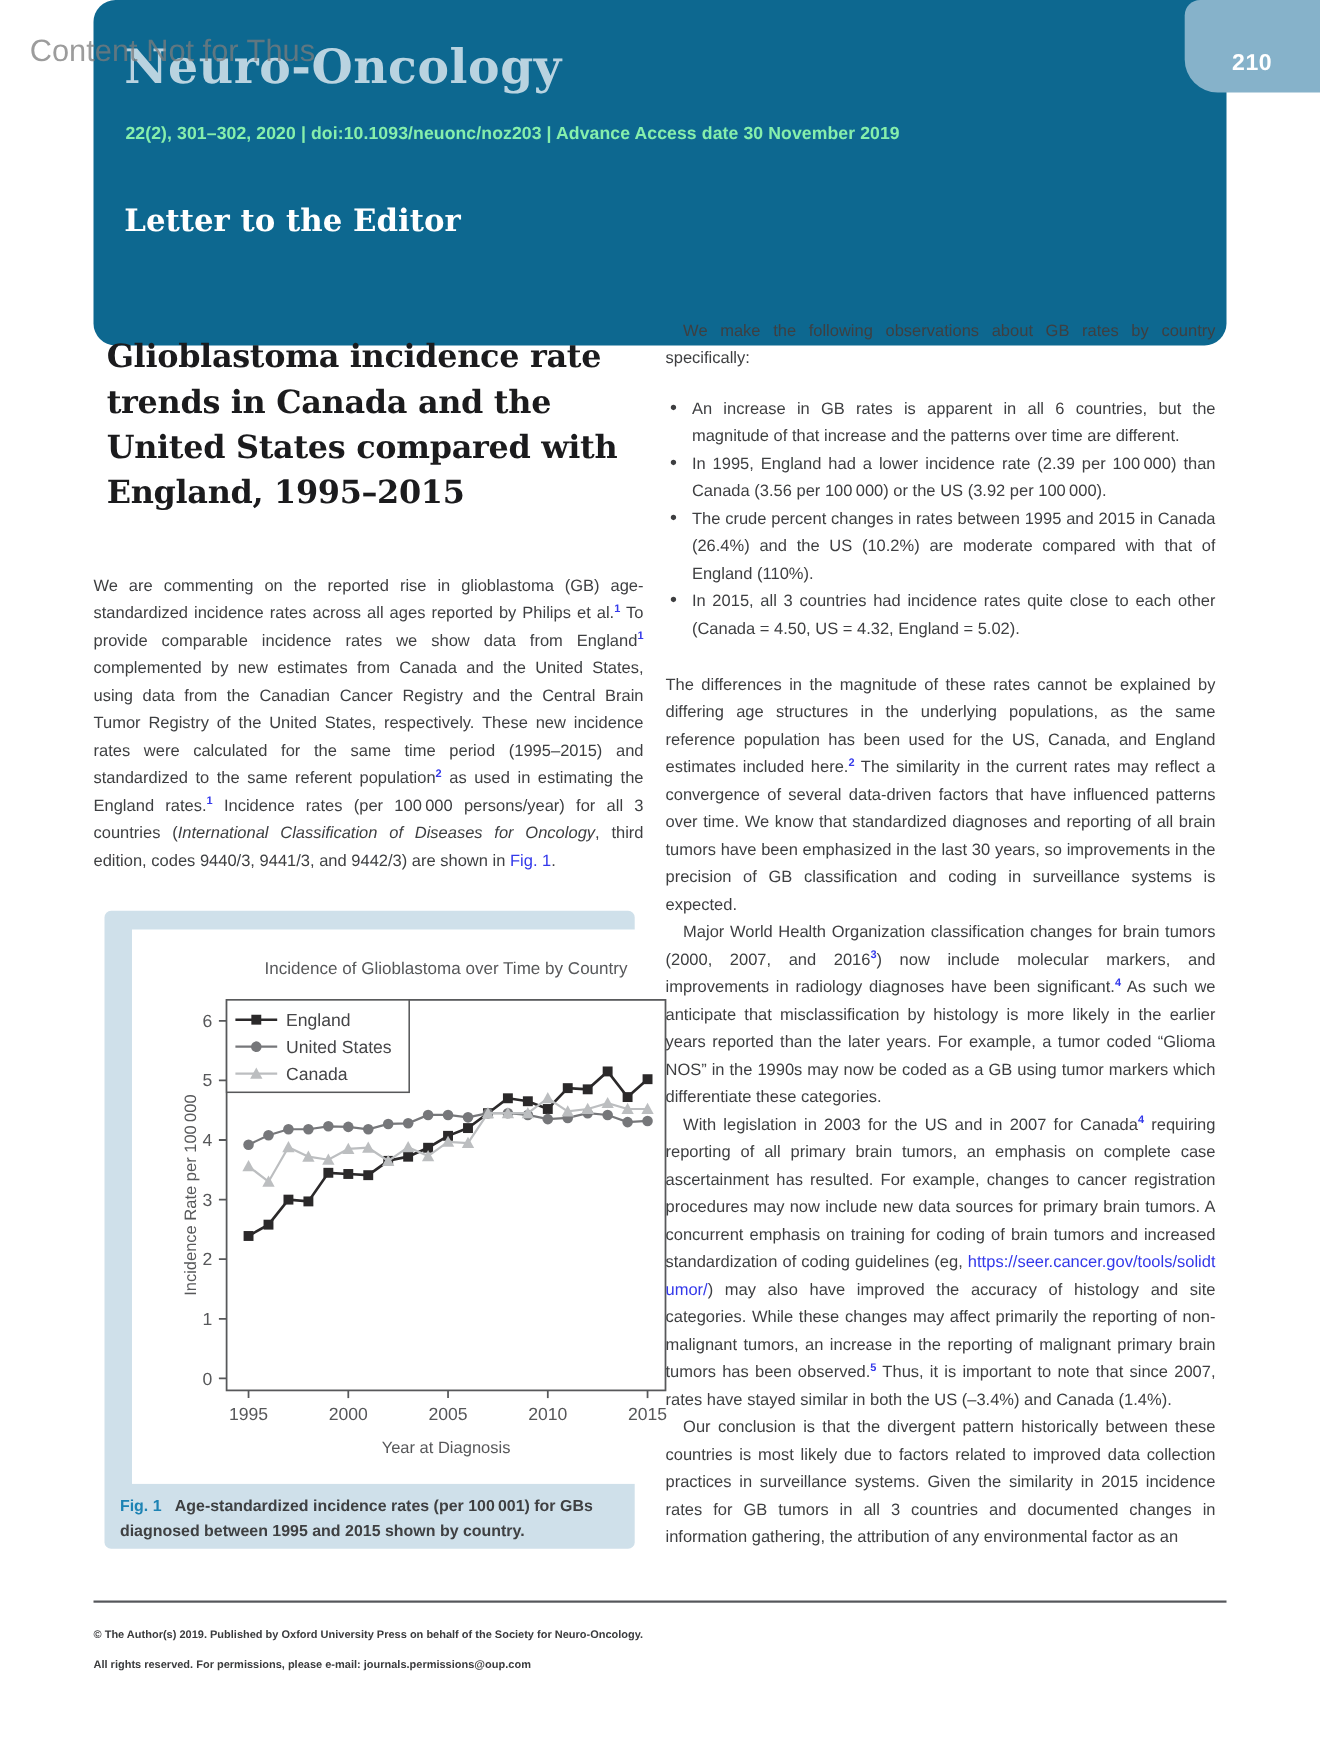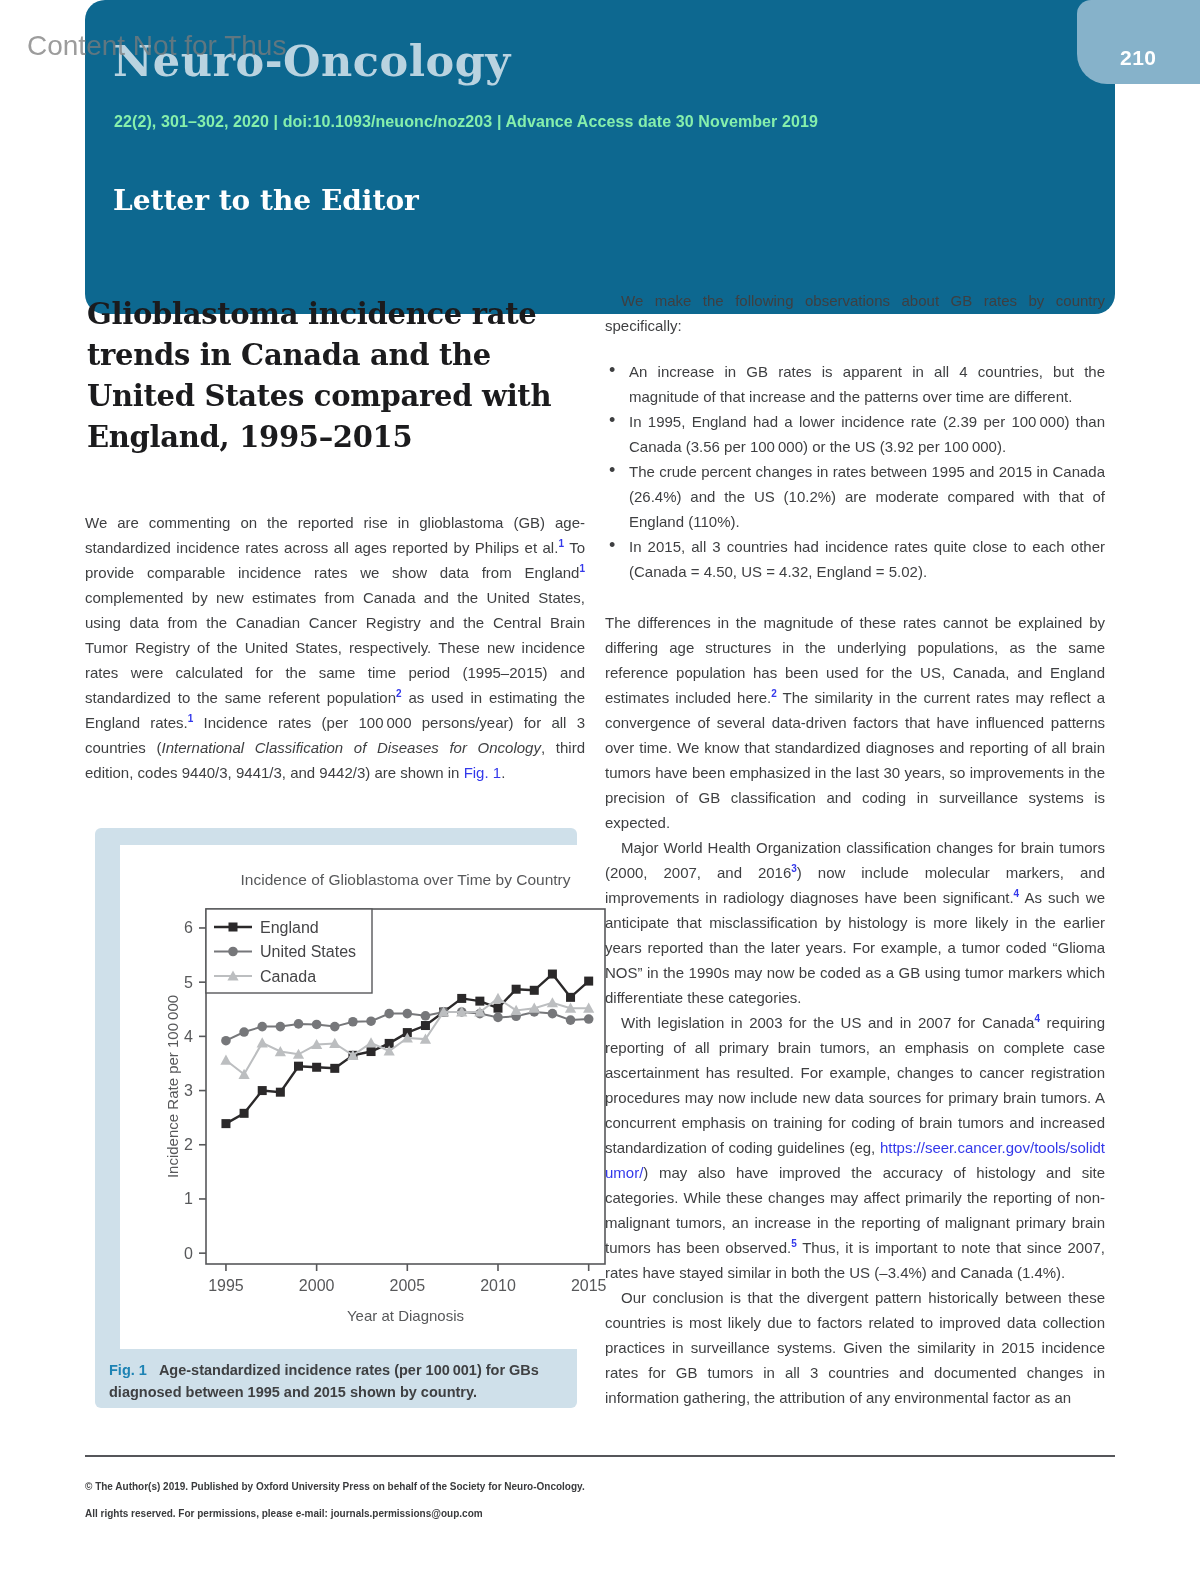--- a/index.html
+++ b/index.html
@@ -18,21 +18,21 @@
   .page-tab { position:absolute; left:1077px; top:0; width:123px; height:84px;
               background:#86b2ca; border-radius:14px 0 0 30px; }
   .page-num { position:absolute; left:43px; top:46px; font-size:21px; font-weight:bold;
               color:#ffffff; letter-spacing:0.5px; }
   .watermark { position:absolute; left:27px; top:30px; font-size:28px; color:#7c7c7c;
                opacity:0.75; z-index:5; }
 
   
   .col-left  { position:absolute; left:85px;  top:292px; width:500px; }
   .col-right { position:absolute; left:605px; top:288px; width:500px; height:1162px; overflow:hidden; }
-  .article-title { margin:2px; font-family:"DejaVu Serif",serif; font-weight:bold; font-size:29px;
+  .article-title { margin:12px; font-family:"DejaVu Serif",serif; font-weight:bold; font-size:29px;
                    line-height:41px; color:#1b1b1d; letter-spacing:-0.3px; }
   .body { font-size:15px; line-height:25px; color:#3e3f41; text-align:justify; margin:0; }
   .col-left .body { margin-top:52px; }
   .indent { text-indent:16px; }
   sup.ref { color:#3338ea; font-size:10px; font-weight:bold; line-height:0; }
   .link { color:#3338ea; word-break:break-all; }
   .italic { font-style:italic; }
   ul.obs { list-style:none; margin:21px 0 26px 0; padding:0; }
   ul.obs li { position:relative; padding-left:24px; font-size:15px; line-height:25px;
               color:#3e3f41; text-align:justify; }
@@ -191,21 +191,21 @@
           </g>
         </svg></div>
     <div class="fig-caption">
       <span class="fig-label">Fig. 1</span><span>Age-standardized incidence rates (per 100 001) for GBs diagnosed between 1995 and 2015 shown by country.</span>
     </div>
   </div>
 
   <div class="col-right">
     <p class="body indent">We make the following observations about GB rates by country specifically:</p>
     <ul class="obs">
-      <li>An increase in GB rates is apparent in all 4 countries, but the magnitude of that increase and the patterns over time are different.</li>
+      <li>An increase in GB rates is apparent in all 6 countries, but the magnitude of that increase and the patterns over time are different.</li>
       <li>In 1995, England had a lower incidence rate (2.39 per 100 000) than Canada (3.56 per 100 000) or the US (3.92 per 100 000).</li>
       <li>The crude percent changes in rates between 1995 and 2015 in Canada (26.4%) and the US (10.2%) are moderate compared with that of England (110%).</li>
       <li>In 2015, all 3 countries had incidence rates quite close to each other (Canada = 4.50, US = 4.32, England = 5.02).</li>
     </ul>
     <p class="body"><span>The differences in the magnitude of these rates cannot be explained by differing age structures in the underlying populations, as the same reference population has been used for the US, Canada, and England estimates included here.</span><sup class="ref">2</sup><span> The similarity in the current rates may reflect a convergence of several data-driven factors that have influenced patterns over time. We know that standardized diagnoses and reporting of all brain tumors have been emphasized in the last 30 years, so improvements in the precision of GB classification and coding in surveillance systems is expected.</span></p>
     <p class="body indent"><span>Major World Health Organization classification changes for brain tumors (2000, 2007, and 2016</span><sup class="ref">3</sup><span>) now include molecular markers, and improvements in radiology diagnoses have been significant.</span><sup class="ref">4</sup><span> As such we anticipate that misclassification by histology is more likely in the earlier years reported than the later years. For example, a tumor coded “Glioma NOS” in the 1990s may now be coded as a GB using tumor markers which differentiate these categories.</span></p>
     <p class="body indent"><span>With legislation in 2003 for the US and in 2007 for Canada</span><sup class="ref">4</sup><span> requiring reporting of all primary brain tumors, an emphasis on complete case ascertainment has resulted. For example, changes to cancer registration procedures may now include new data sources for primary brain tumors. A concurrent emphasis on training for coding of brain tumors and increased standardization of coding guidelines (eg, </span><span class="link">https://seer.cancer.gov/tools/solidtumor/</span><span>) may also have improved the accuracy of histology and site categories. While these changes may affect primarily the reporting of non-malignant tumors, an increase in the reporting of malignant primary brain tumors has been observed.</span><sup class="ref">5</sup><span> Thus, it is important to note that since 2007, rates have stayed similar in both the US (–3.4%) and Canada (1.4%).</span></p>
     <p class="body indent"><span>Our conclusion is that the divergent pattern historically between these countries is most likely due to factors related to improved data collection practices in surveillance systems. Given the similarity in 2015 incidence rates for GB tumors in all 3 countries and documented changes in information gathering, the attribution of any environmental factor as an</span></p>
   </div>
 

